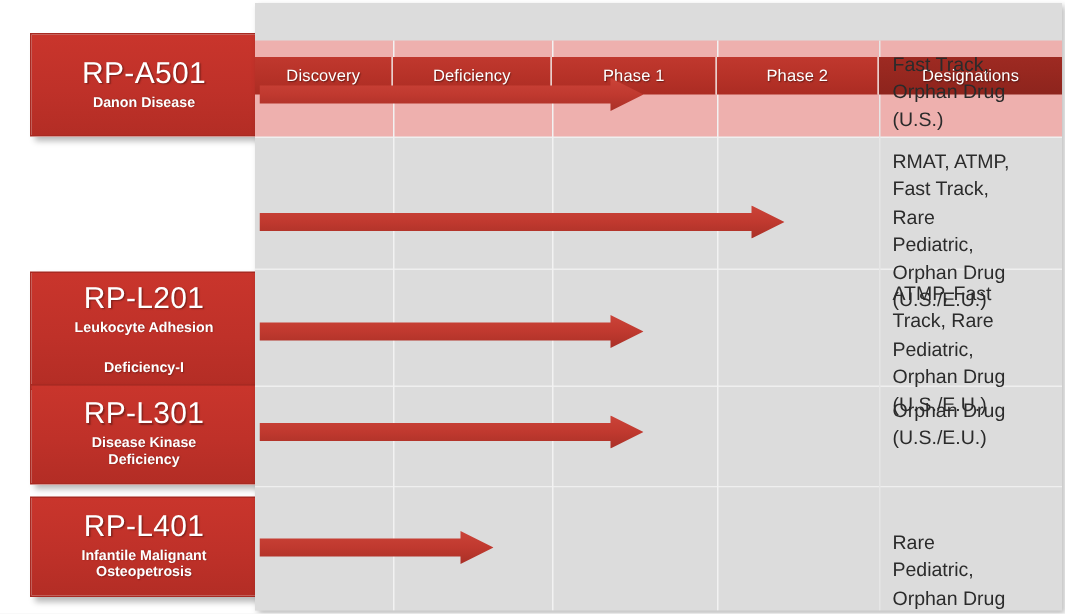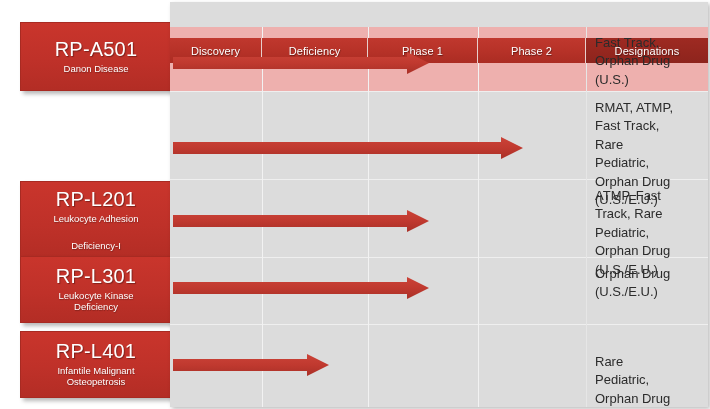--- a/index.html
+++ b/index.html
@@ -36,21 +36,21 @@
   .prog-code {
     font-size: 20px;
     font-weight: 400;
     line-height: 1.08;
     letter-spacing: 0.2px;
     text-shadow: 1px 1px 1px rgba(0,0,0,0.35);
     white-space: nowrap;
   }
   .prog-ind {
     font-size: 9.5px;
-    font-weight: 400;
+    font-weight: 700;
     line-height: 1.22;
     margin-top: 2px;
     text-shadow: 0.5px 0.5px 1px rgba(0,0,0,0.3);
   }
 
   
   #table {
     position: absolute;
     left: 170px;
     top: 2px;
@@ -139,21 +139,21 @@
 
 
   <div class="prog-box" style="top:181px;height:79px;">
     <div class="prog-code">RP-L201</div>
     <div class="prog-ind">Leukocyte Adhesion</div>
     <div class="prog-ind" style="margin-top:16px;">Deficiency-I</div>
   </div>
 
   <div class="prog-box" style="top:256px;height:67px;">
     <div class="prog-code">RP-L301</div>
-    <div class="prog-ind">Leukocyte Kinase</div>
+    <div class="prog-ind">Disease Kinase</div>
     <div class="prog-ind" style="margin-top:0;">Deficiency</div>
   </div>
 
   <div class="prog-box" style="top:331px;height:67px;text-align:right;">
     <div class="prog-code">RP-L401</div>
     <div class="prog-ind">Infantile Malignant</div>
     <div class="prog-ind" style="margin-top:0;">Osteopetrosis</div>
   </div>
 
   <div id="table">

